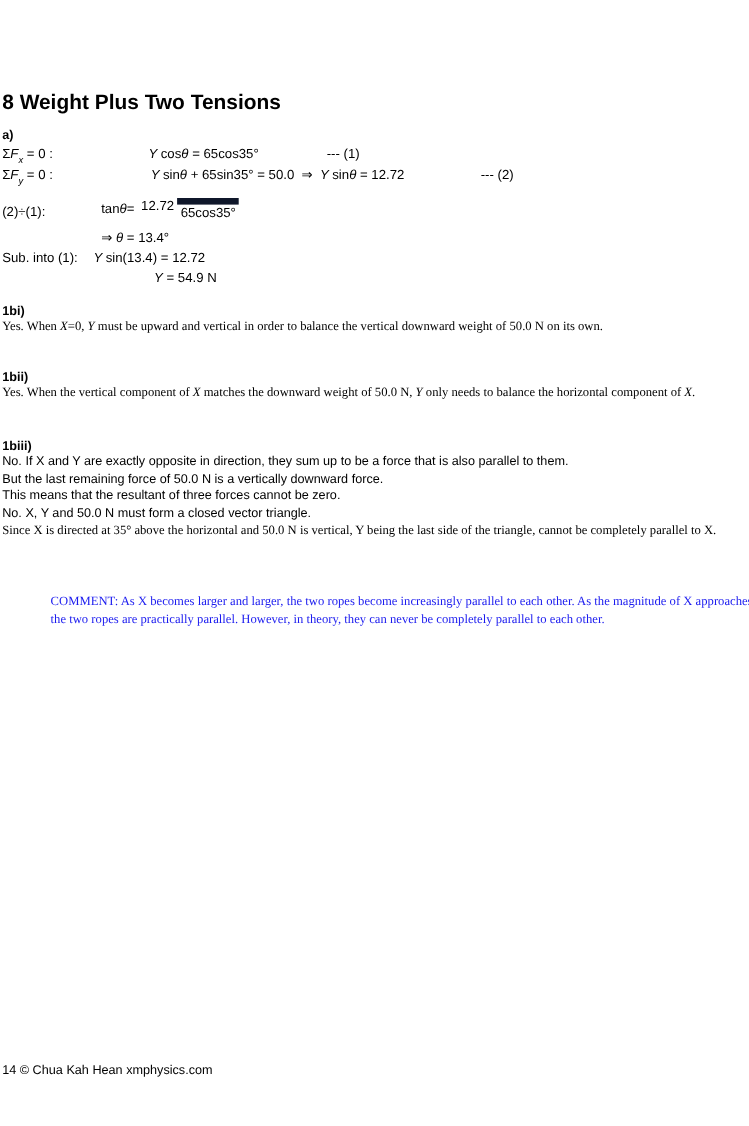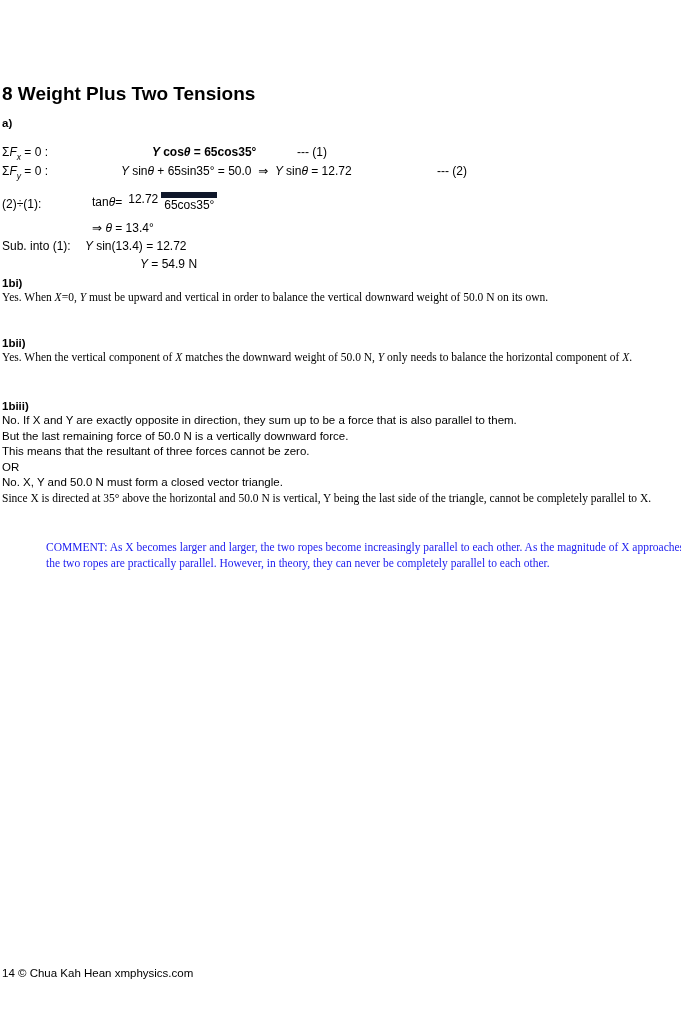--- a/index.html
+++ b/index.html
@@ -6,43 +6,43 @@
   .page{
     position:relative;width:681px;height:1024px;background:#ffffff;
     font-family:"Liberation Sans",sans-serif;color:#000;
     font-size:11.5px;line-height:15.5px;overflow:hidden;
   }
   .abs{position:absolute;left:2px;}
   .b{font-weight:bold;}
   .title{font-size:19px;line-height:15px;}
   .para{width:677px;margin:0;}
   .just{text-align:justify;font-family:Liberation Serif, serif;}
-  .eq{font-size:12px;line-height:15px;white-space:nowrap;margin-top:12px;}
+  .eq{font-size:12px;line-height:15px;white-space:nowrap;}
   i{font-style:italic;}
   .sub{font-size:8.5px;font-style:italic;position:relative;top:3.5px;}
   .frac{display:inline-flex;flex-direction:row;text-align:center;vertical-align:middle;margin:0 3px;}
   .frac .num{padding:0 3px;}
   .frac .den{border-top:6px solid #0f172a;padding:0 3px;}
   .eqflex{display:flex;align-items:center;}
 </style>
 </head>
 <body>
 
 <div class="page">
 
   <div class="abs b title" style="top:86px;">8 Weight Plus Two Tensions</div>
 
   <div class="abs b" style="top:116px;">a)</div>
 
   <div class="abs eq" style="top:133px;"><span>Σ</span><i>F</i><span class="sub">x</span><span> = 0 :</span></div>
-  <div class="abs eq" style="top:133px;left:152px;font-weight:bold;"><i>Y </i><span>cos</span><i>θ</i><span> = 65cos35°</span></div>
+  <div class="abs eq" style="top:133px;left:135px;"><i>Y </i><span>cos</span><i>θ</i><span> = 65cos35°</span></div>
   <div class="abs eq" style="top:133px;left:297px;">--- (1)</div>
 
   <div class="abs eq" style="top:152px;"><span>Σ</span><i>F</i><span class="sub">y</span><span> = 0 :</span></div>
-  <div class="abs eq" style="top:152px;left:121px;"><i>Y </i><span>sin</span><i>θ</i><span> + 65sin35° = 50.0 &nbsp;</span><span>⇒</span><span>&nbsp; </span><i>Y </i><span>sin</span><i>θ</i><span> = 12.72</span></div>
+  <div class="abs eq" style="top:152px;left:137px;"><i>Y </i><span>sin</span><i>θ</i><span> + 65sin35° = 50.0 &nbsp;</span><span>⇒</span><span>&nbsp; </span><i>Y </i><span>sin</span><i>θ</i><span> = 12.72</span></div>
   <div class="abs eq" style="top:152px;left:437px;">--- (2)</div>
 
   <div class="abs eq" style="top:185px;">(2)÷(1):</div>
   <div class="abs eq eqflex" style="top:180px;left:92px;">
       <span>tan</span>
       <i>θ</i>
       <span> = </span>
       <span class="frac">
         <span class="num"><span>12.72</span></span>
         <span class="den"><span>65cos35°</span></span>
@@ -60,21 +60,20 @@
   <p class="abs para just" style="top:290px;"><span>Yes. When </span><i>X</i><span>=0, </span><i>Y</i><span> must be upward and vertical in order to balance the vertical downward weight of 50.0 N on its own.</span></p>
 
   <div class="abs b" style="top:336px;">1bii)</div>
   <p class="abs para just" style="top:350px;"><span>Yes. When the vertical component of </span><i>X</i><span> matches the downward weight of 50.0 N, </span><i>Y</i><span> only needs to balance the horizontal component of </span><i>X</i><span>.</span></p>
 
   <div class="abs b" style="top:399px;">1biii)</div>
   <div class="abs para" style="top:413px;">
     <div>No. If X and Y are exactly opposite in direction, they sum up to be a force that is also parallel to them.</div>
     <div>But the last remaining force of 50.0 N is a vertically downward force.</div>
     <div>This means that the resultant of three forces cannot be zero.</div>
-    <div>OR</div>
     <div>No. X, Y and 50.0 N must form a closed vector triangle.</div>
     <p class="para just">Since X is directed at 35° above the horizontal and 50.0 N is vertical, Y being the last side of the triangle, cannot be completely parallel to X.</p>
   </div>
 
   <p class="abs para just" style="top: 540px; color: rgb(27, 27, 239); margin-left: 44px;">COMMENT: As X becomes larger and larger, the two ropes become increasingly parallel to each other. As the magnitude of X approaches infinity, the two ropes are practically parallel. However, in theory, they can never be completely parallel to each other.</p>
 
   <div class="abs" style="top:966px;">14 © Chua Kah Hean xmphysics.com</div>
 
 </div>
 

